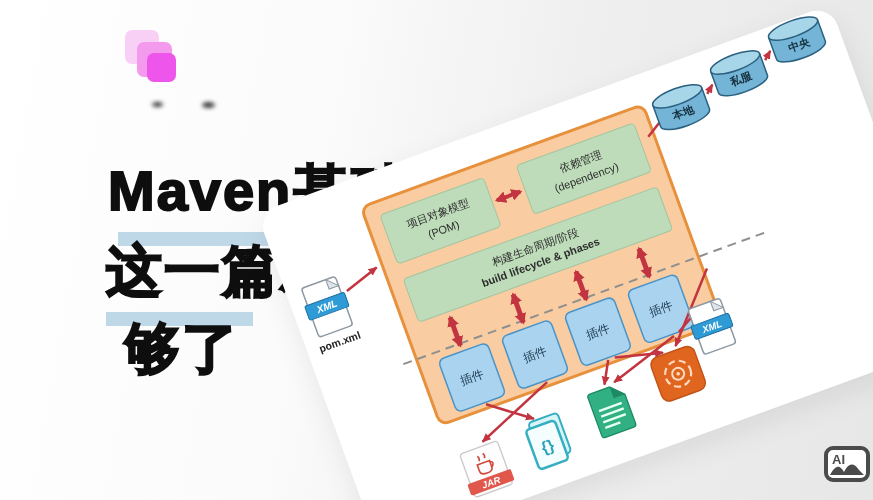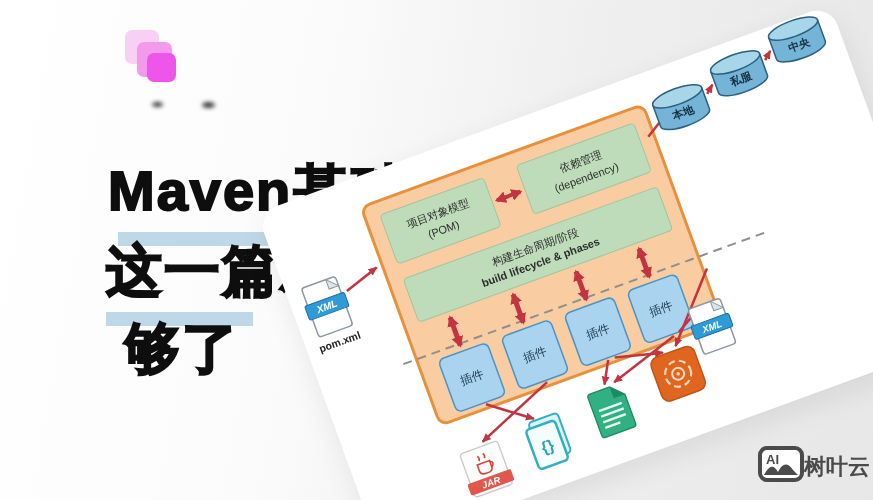--- a/index.html
+++ b/index.html
@@ -204,14 +204,13 @@
   </g>
 </svg>
 </div>
 
 <div class="wm">
   <svg width="46" height="36" viewBox="0 0 46 36">
     <rect x="2" y="2" width="42" height="32" rx="7" fill="#ffffff" stroke="#4b4b4b" stroke-width="4"></rect>
     <text x="8" y="18" font-size="13" font-weight="bold" fill="#4b4b4b">AI</text>
     <path d="M6 29 C12 18 16 19 20 26 C24 18 29 15 35 24 L40 29 Z" fill="#4b4b4b"></path>
   </svg>
-  <span class="wm-text">树叶云</span>
 </div>
 
 </body></html>

